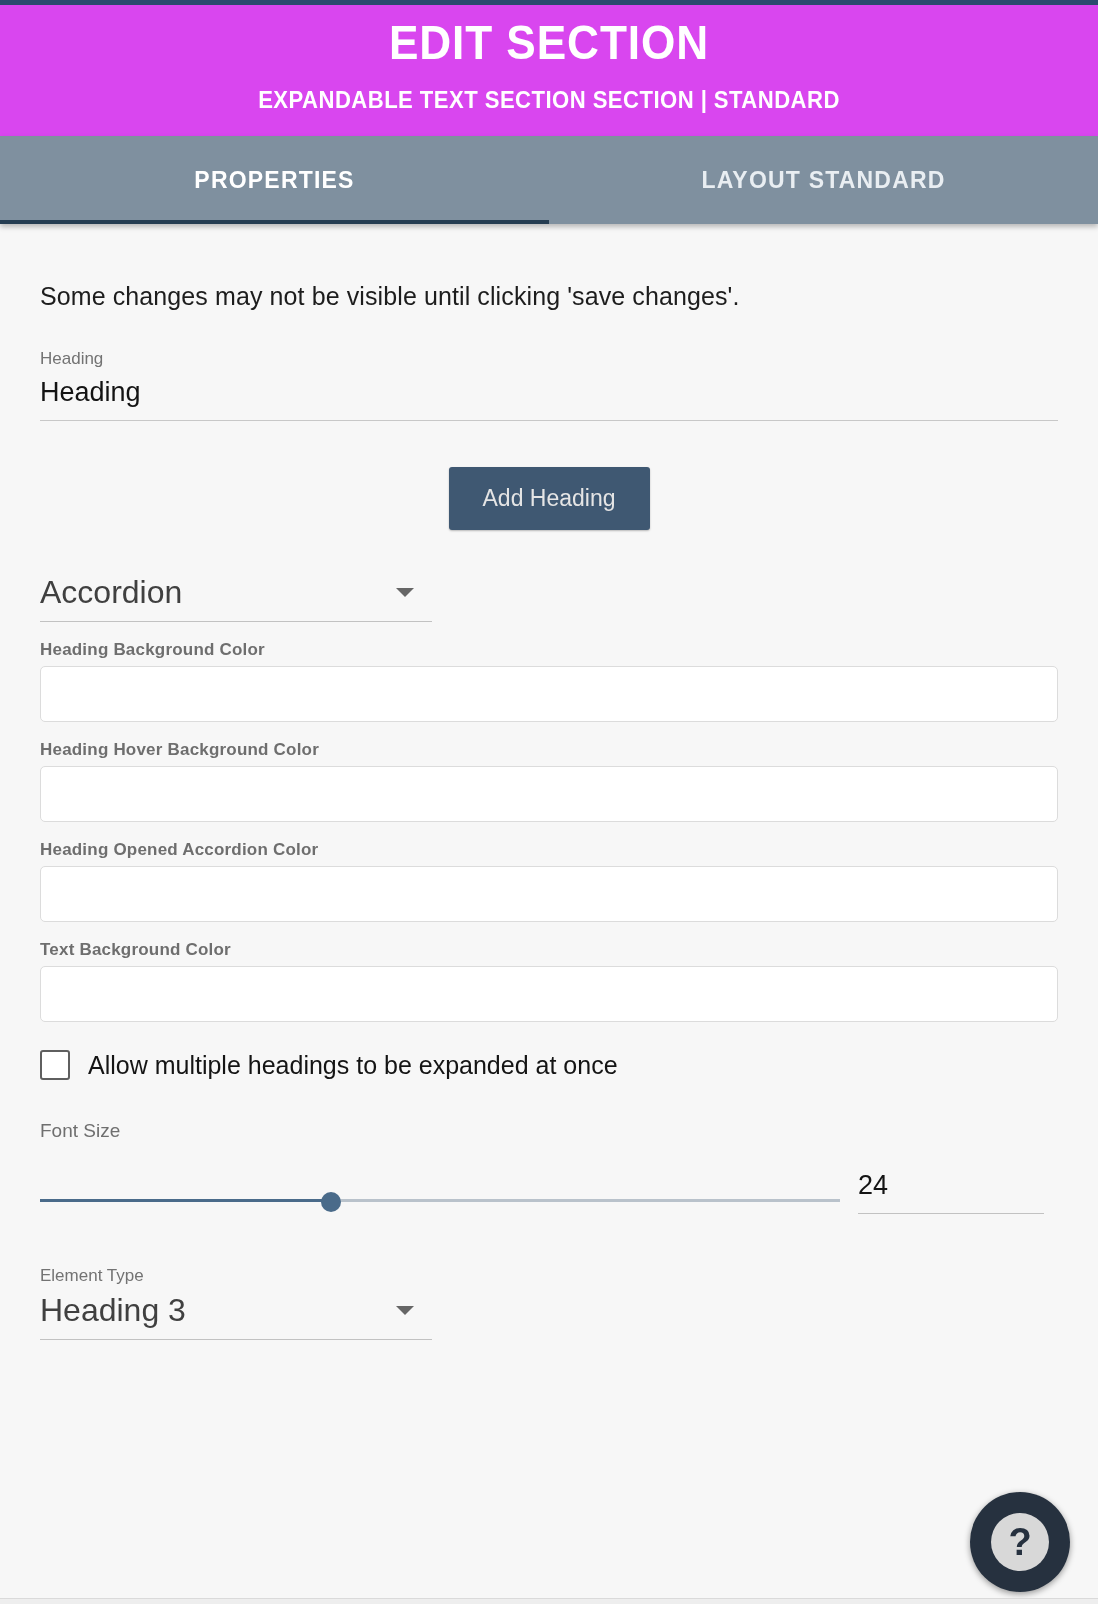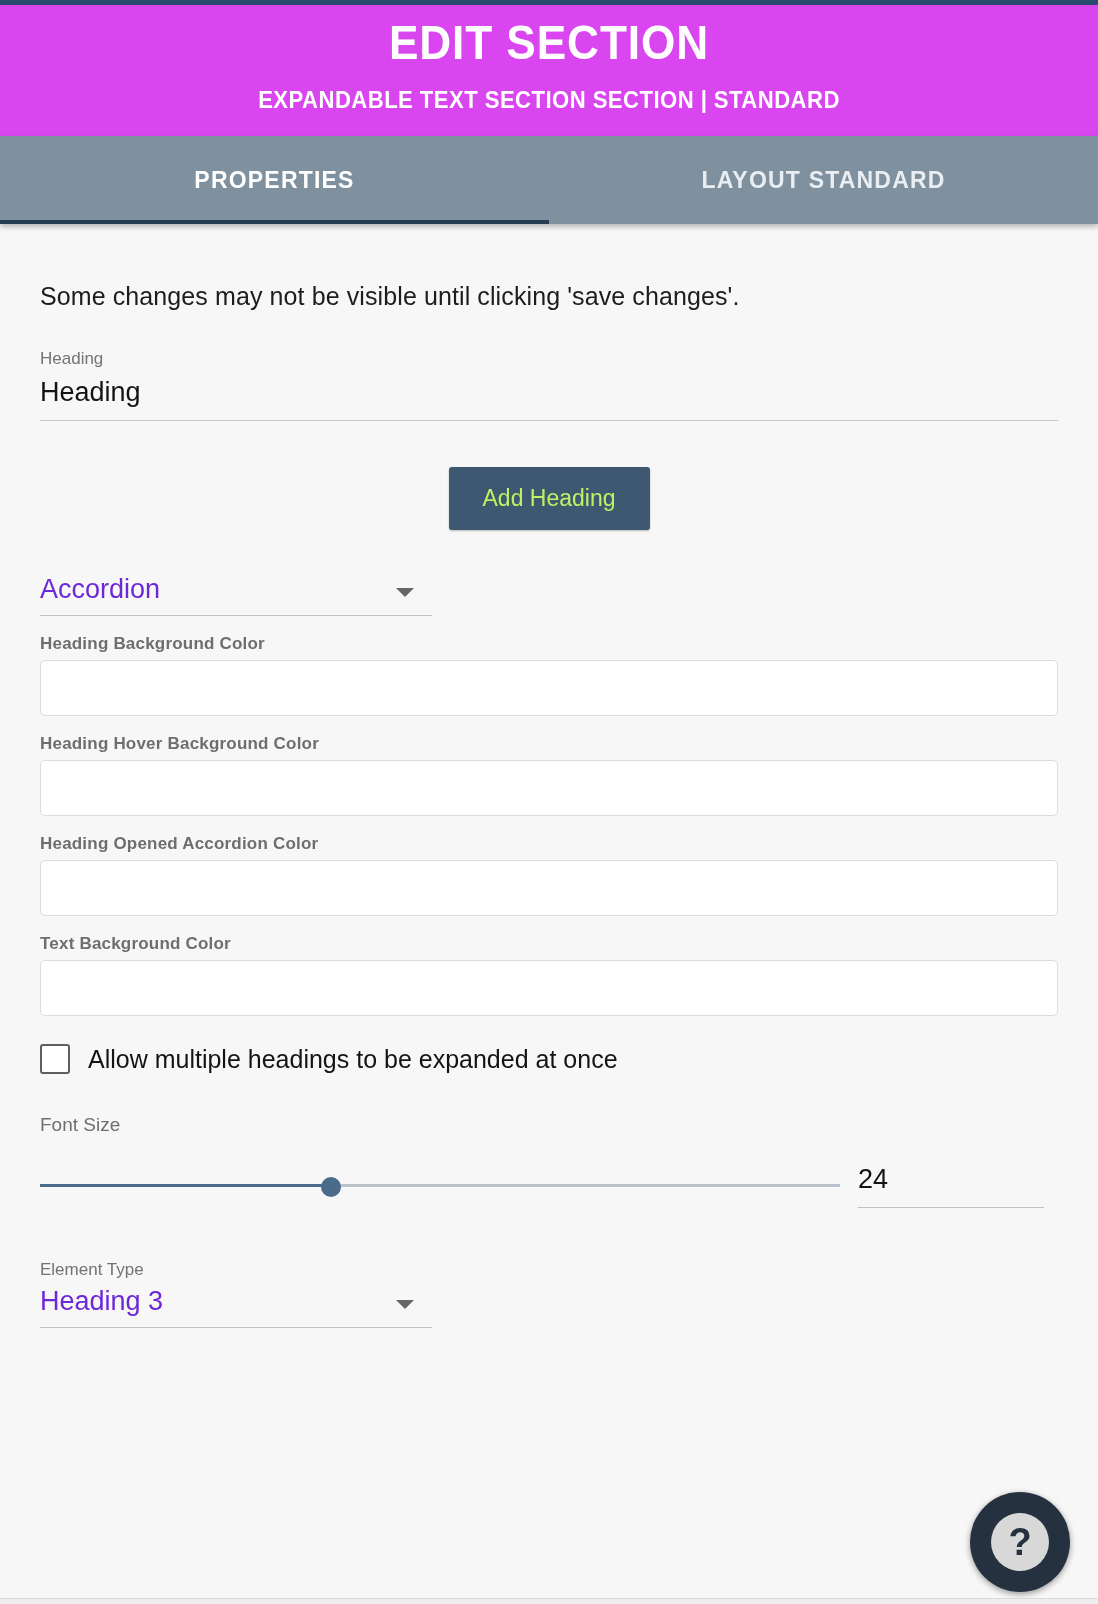--- a/index.html
+++ b/index.html
@@ -114,41 +114,41 @@
   }
 
   
   .btn-row {
     display: flex;
     justify-content: center;
     margin-top: 46px;
   }
   .btn {
     background: #3f5872;
-    color: #bef264;
+    color: #e5e5e5;
     border: none;
     font-size: 23px;
     padding: 18px 34px;
     border-radius: 3px;
     cursor: pointer;
     font-family: "Liberation Sans", sans-serif;
     box-shadow: 0 1px 2px rgba(0,0,0,0.25);
   }
 
   
   .select-wrap {
     margin-top: 44px;
     width: 392px;
     position: relative;
     border-bottom: 1px solid #c2c2c2;
     padding-bottom: 10px;
   }
   .select-value {
-    font-size: 27px;
-    color: #6d28d9;
+    font-size: 32px;
+    color: #404040;
   }
   .caret {
     position: absolute;
     right: 18px;
     top: 14px;
     width: 0; height: 0;
     border-left: 9px solid transparent;
     border-right: 9px solid transparent;
     border-top: 9px solid #666;
   }
@@ -190,21 +190,21 @@
 
   
   .slider-block { margin-top: 40px; }
   .slider-label {
     font-size: 19px;
     color: #6f6f6f;
     margin-bottom: 28px;
   }
   .slider-row {
     display: flex;
-    align-items: center;
+    align-items: flex-end;
   }
   .slider-track-wrap {
     width: 800px;
     position: relative;
     height: 26px;
     flex: none;
   }
   .slider-track {
     position: absolute;
     top: 11px; left: 0; right: 0;

